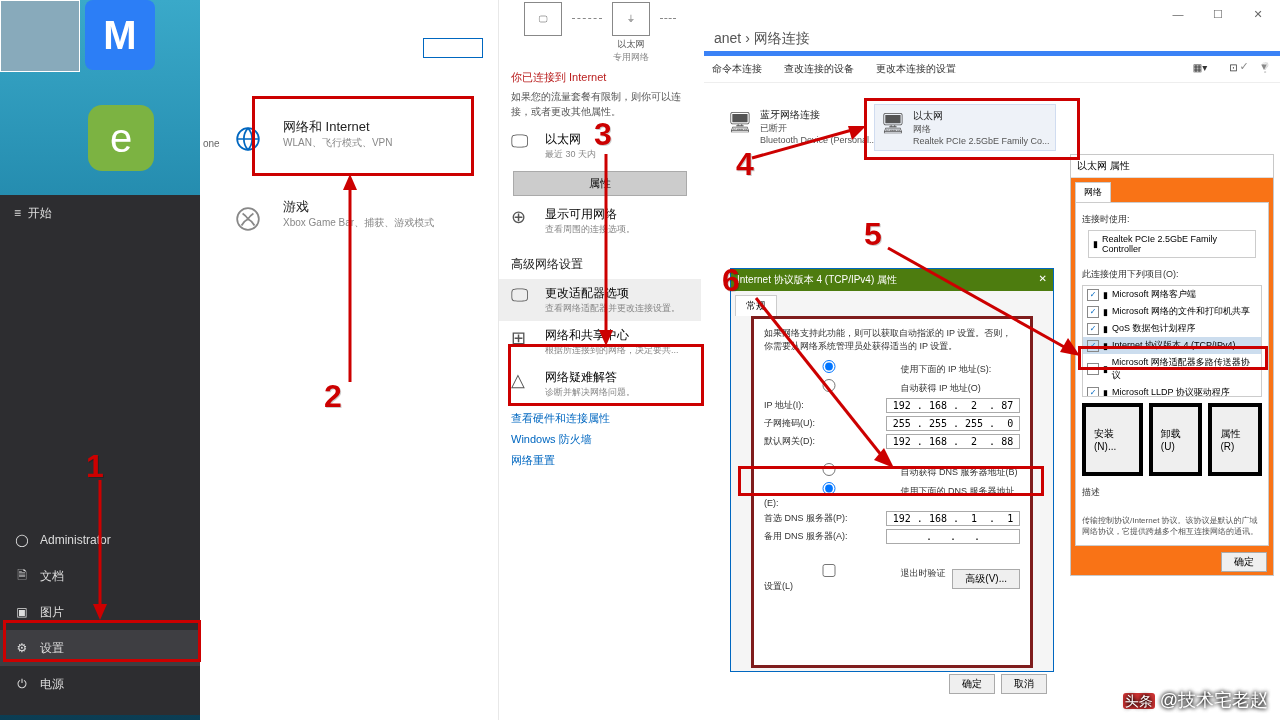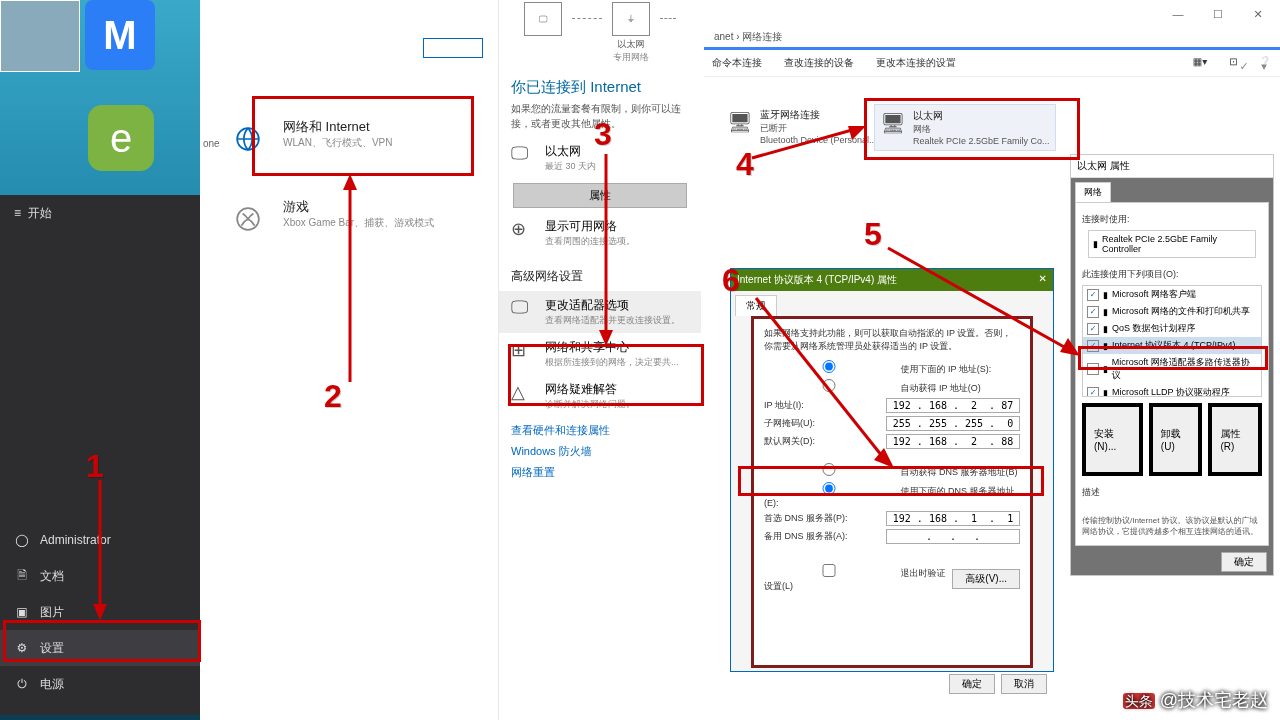--- a/index.html
+++ b/index.html
@@ -21,43 +21,43 @@
 .cat{display:flex;gap:14px;padding:10px 22px 0}
 .cat-icon{width:42px;height:42px;display:flex;align-items:center;justify-content:center;color:#0067c0}
 .cat-title{font-size:13px;color:#222}
 .cat-sub{font-size:10px;color:#888}
 .one{position:absolute;left:-2px;top:138px;font-size:10px;color:#666}
 
 .netcol{position:absolute;left:498px;top:0;width:202px;height:720px;border-left:1px solid #e8e8e8}
 .net-iconrow{display:flex;gap:10px;align-items:flex-start;padding:2px 8px;justify-content:center}
 .net-iconbox{text-align:center;font-size:9px;color:#555}
 .net-ico{display:flex;align-items:center;justify-content:center;border:1px solid #888;width:36px;height:32px;margin:0 auto 2px}
-.nc-h{font-size:15px;color:#0369a1;margin:12px 0 4px 12px}
+.nc-h{font-size:11px;color:#b91c1c;margin:4px 0 4px 12px}
 .nc-p{font-size:10px;color:#555;margin:0 12px 6px;line-height:1.5}
 .nc-row{display:flex;gap:10px;padding:6px 12px}
 .nc-row .ic{width:24px;color:#555;font-size:18px}
 .nc-row .tx .t{font-size:12px}
 .nc-row .tx .s{font-size:9px;color:#888}
 .nc-btn{margin:4px 14px;background:#ccc;text-align:center;font-size:11px;padding:4px;border:1px solid #aaa}
 .nc-sec{font-size:12px;color:#222;margin:14px 0 6px 12px}
 .nc-link{font-size:11px;color:#0067c0;margin:6px 0 6px 12px}
 
 .nwtop{position:absolute;left:704px;top:0;width:576px;height:158px;background:#fff}
 .nw-titlebar{height:28px;display:flex;justify-content:flex-end;align-items:center;gap:0;padding-right:2px}
 .win-btn{width:40px;height:26px;display:flex;align-items:center;justify-content:center;color:#666;font-size:11px}
-.nw-bread{color:#555;font-size:10px;padding:2px 16px 3px 10px;border-bottom:3px solid #3b82f6}
+.nw-bread{color:#555;font-size:14px;padding:2px 16px 3px 10px;border-bottom:5px solid #3b82f6}
 .nw-navbtns{position:absolute;right:8px;top:58px;display:flex;gap:4px}
 .nw-navbtns span{width:16px;height:16px;display:inline-flex;align-items:center;justify-content:center;color:#888}
 .nw-menu{font-size:10px;color:#333;padding:6px 8px;display:flex;gap:22px;border-bottom:1px solid #eee}
 .adapter{position:absolute;display:flex;gap:6px;align-items:flex-start;font-size:9px;color:#555;padding:4px}
 .adapter .aimg{width:28px;height:28px;display:flex;align-items:center;justify-content:center;font-size:20px}
 .adapter .atxt .t1{color:#222;font-size:10px}
 .eth-adapter{background:#eef2f8;border:1px solid #d0dcf0}
 
-.propdlg{position:absolute;left:1070px;top:154px;width:202px;height:420px;border:1px solid #c8c8c8;background:#737373;font-size:9px}
+.propdlg{position:absolute;left:1070px;top:154px;width:202px;height:420px;border:1px solid #c8c8c8;background:#f97316;font-size:9px}
 .pd-title{background:#fff;padding:4px 6px;font-size:10px;border-bottom:1px solid #ddd}
 .pd-tab{background:#fff;margin:4px 4px 0;padding:3px 8px;display:inline-block;border:1px solid #ccc;border-bottom:none;font-size:9px}
 .pd-body{background:#fff;margin:0 4px;border:1px solid #ccc;padding:6px 6px;height:330px}
 .pd-label{color:#333;margin:4px 0}
 .pd-box{border:1px solid #ccc;background:#fff;font-size:9px;padding:3px 4px;display:flex;align-items:center;gap:4px;margin:1px 6px 0}
 .pd-list{border:1px solid #ccc;margin:4px 0;height:110px;overflow:hidden}
 .pd-li{padding:2px 4px;display:flex;align-items:center;gap:4px}
 .pd-li .ck{width:10px;height:10px;border:1px solid #888;display:inline-flex;align-items:center;justify-content:center;font-size:8px;color:#0067c0}
 .pd-btns{display:flex;gap:6px;margin-top:6px;justify-content:space-between}
 .pd-btn{border:4px solid #000000;background:#efefef;padding:20px 8px;font-size:10px}

